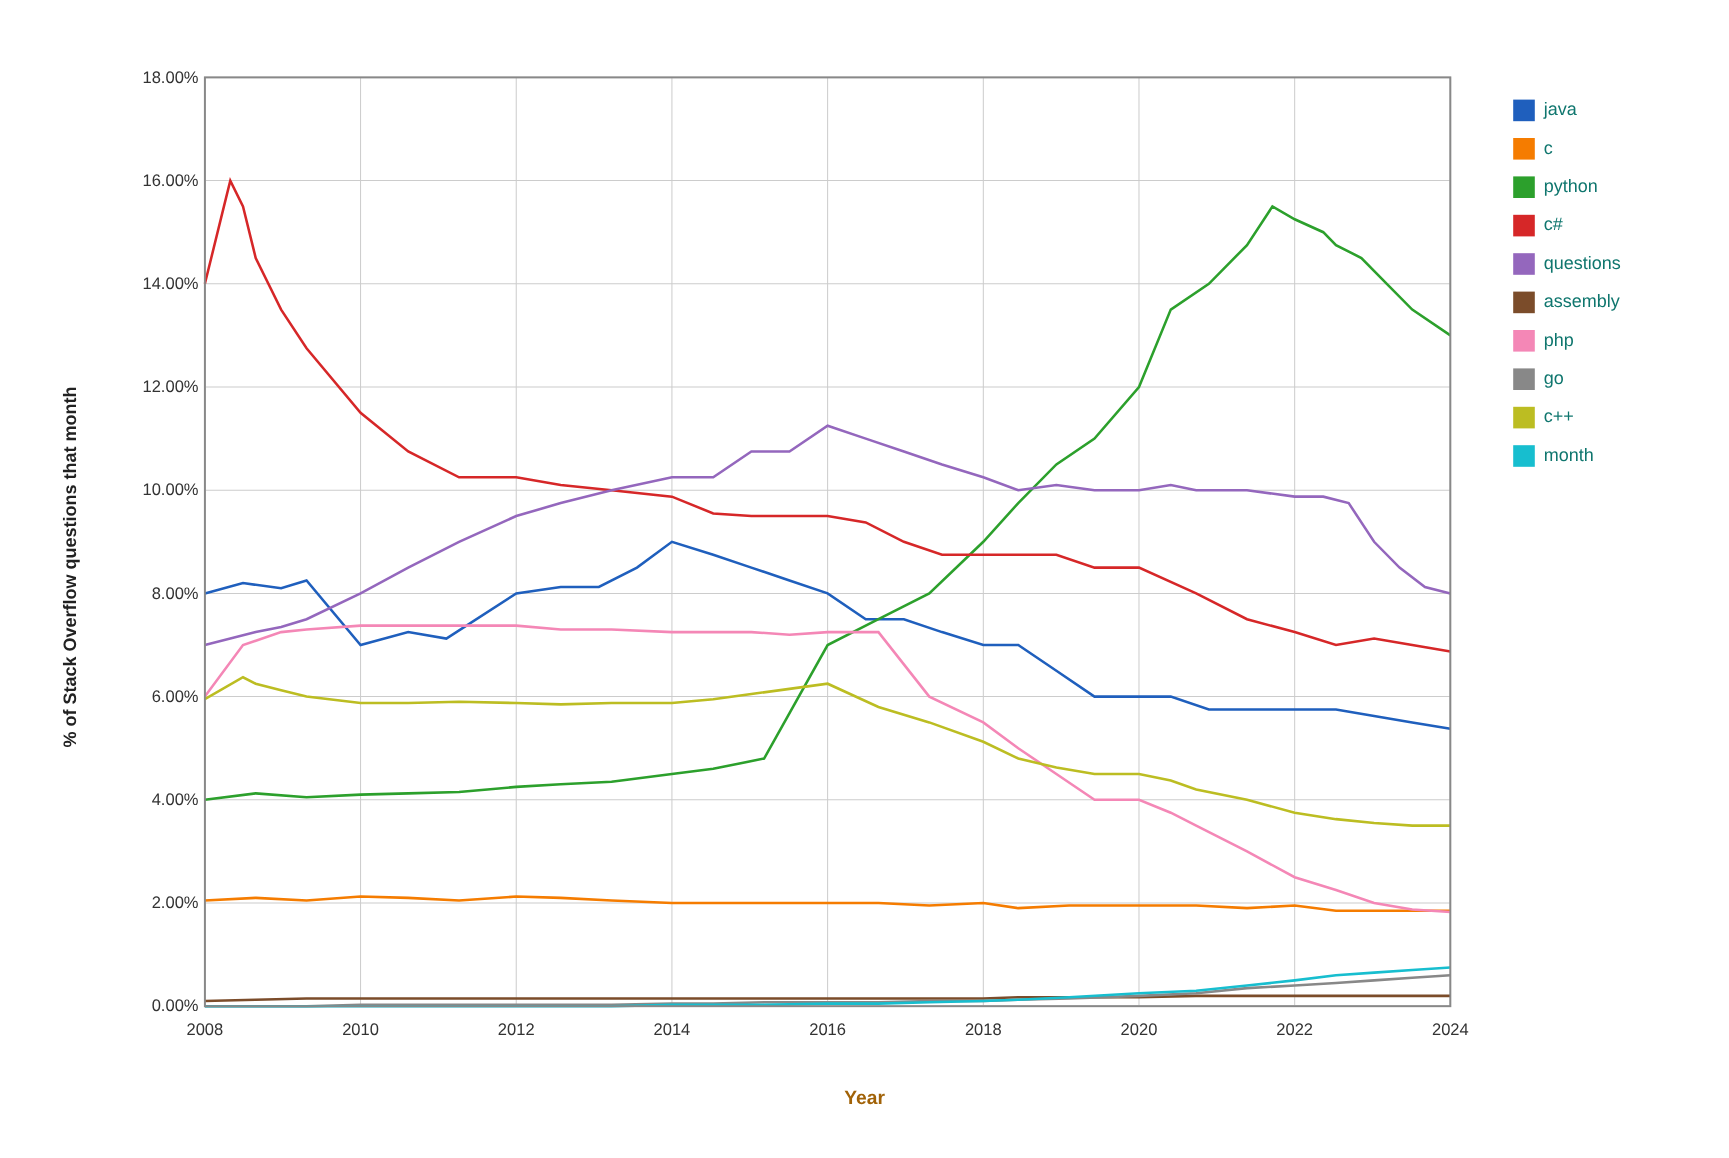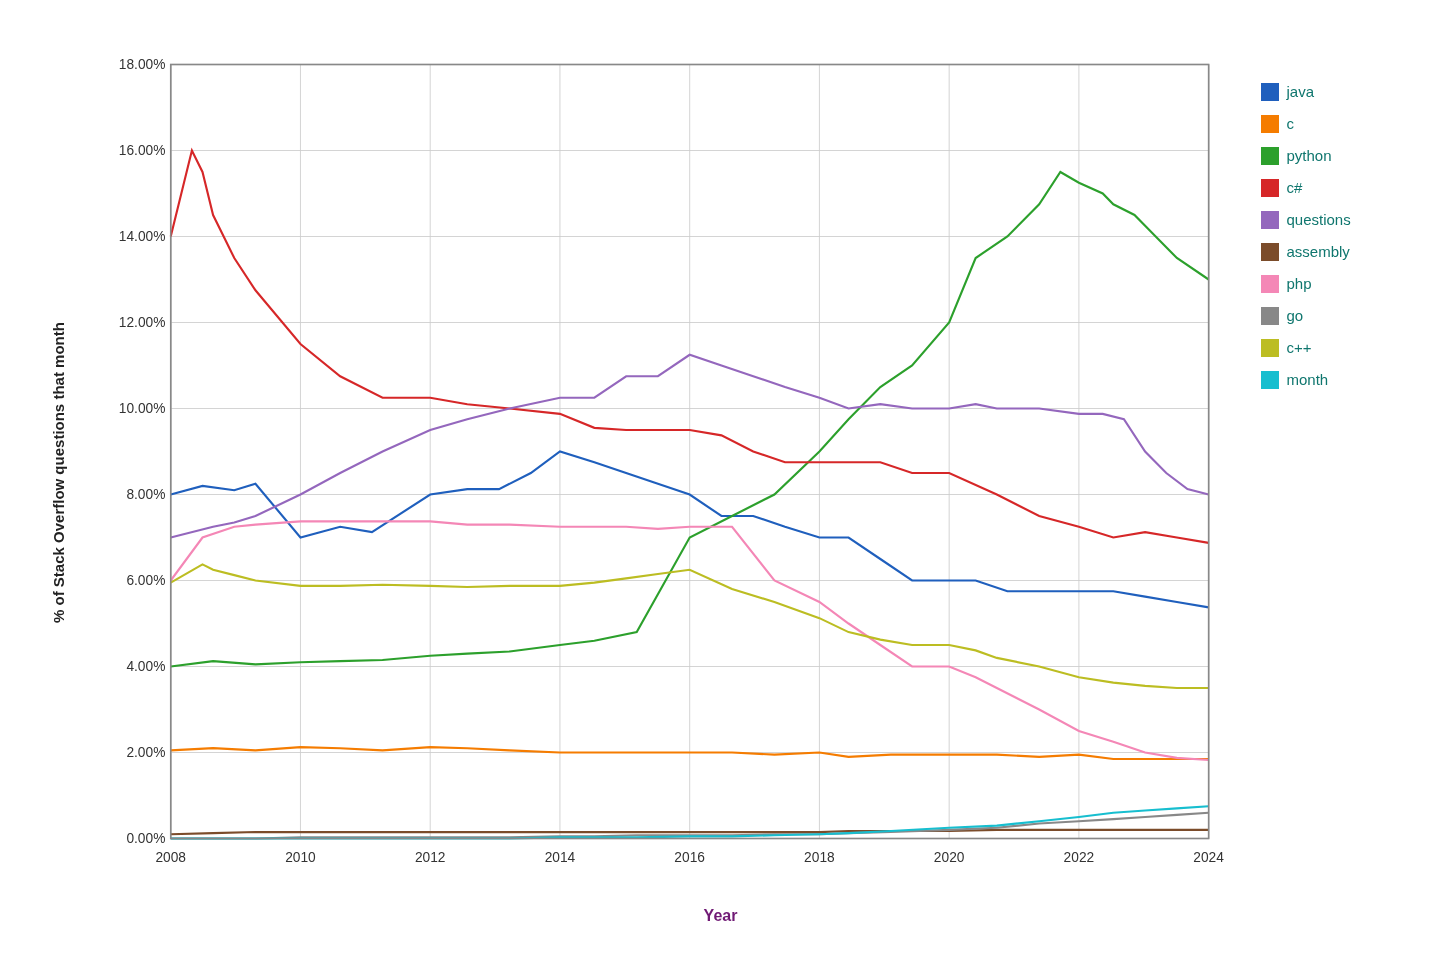--- a/index.html
+++ b/index.html
@@ -66,21 +66,21 @@
       text-align: center;
     }
     .legend-swatch {
       width: 18px;
       height: 18px;
       flex-shrink: 0;
     }
     .x-title {
       font-size: 16px;
       font-weight: bold;
-      color: #701a75;
+      color: #a16207;
       text-align: center;
       margin-top: 4px;
     }
   </style>
 </head>
 <body>
 
 <div class="chart-container">
   <div class="chart-main">
     <div class="y-axis-label">% of Stack Overflow questions that month</div>

